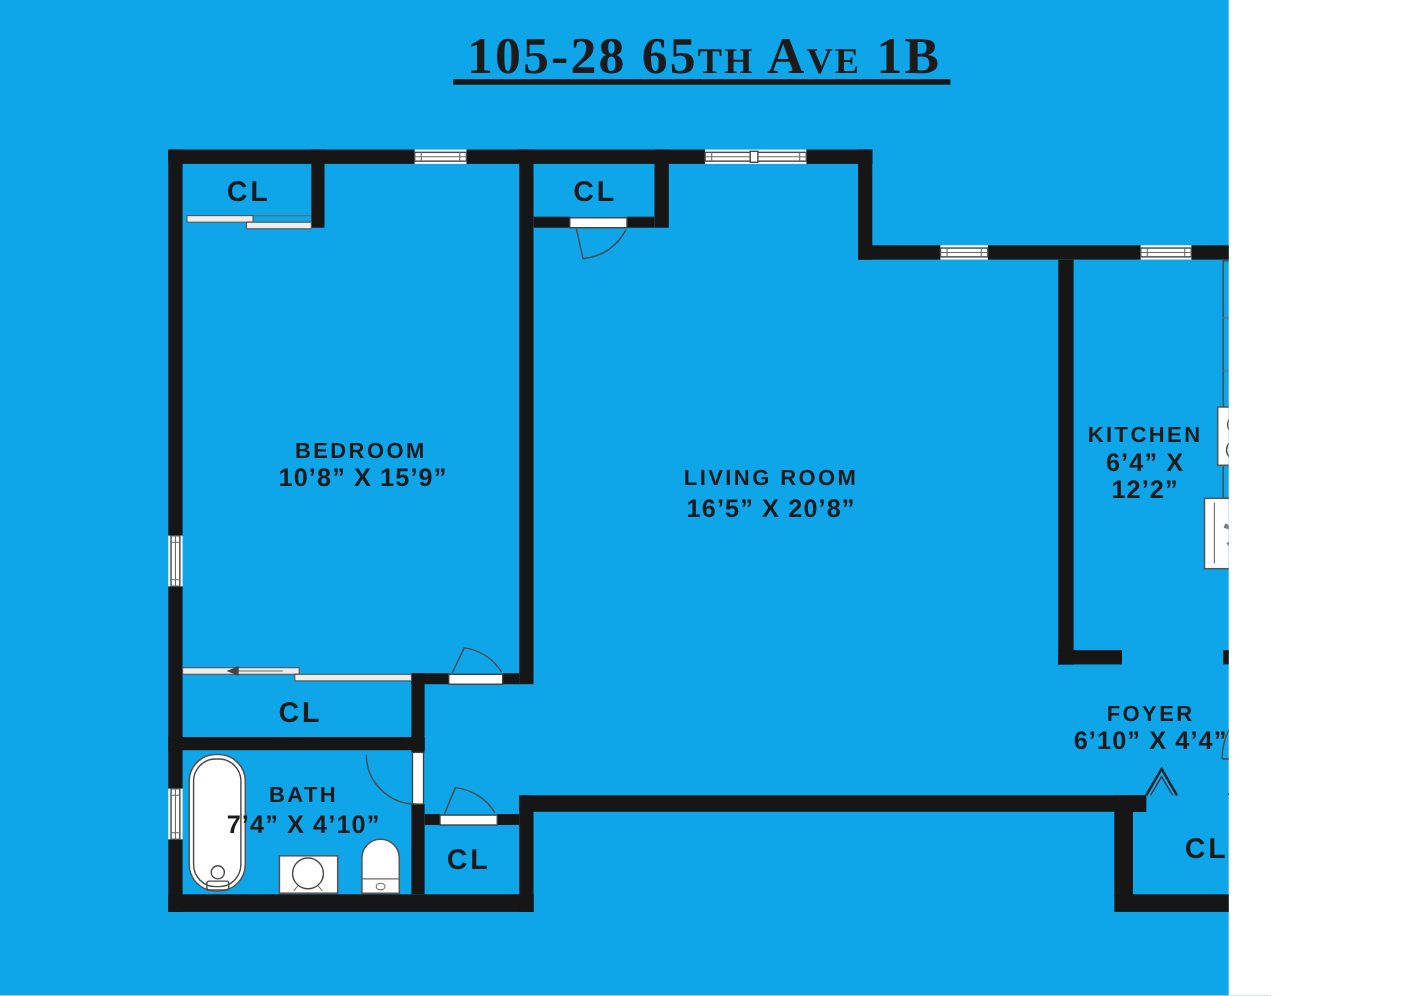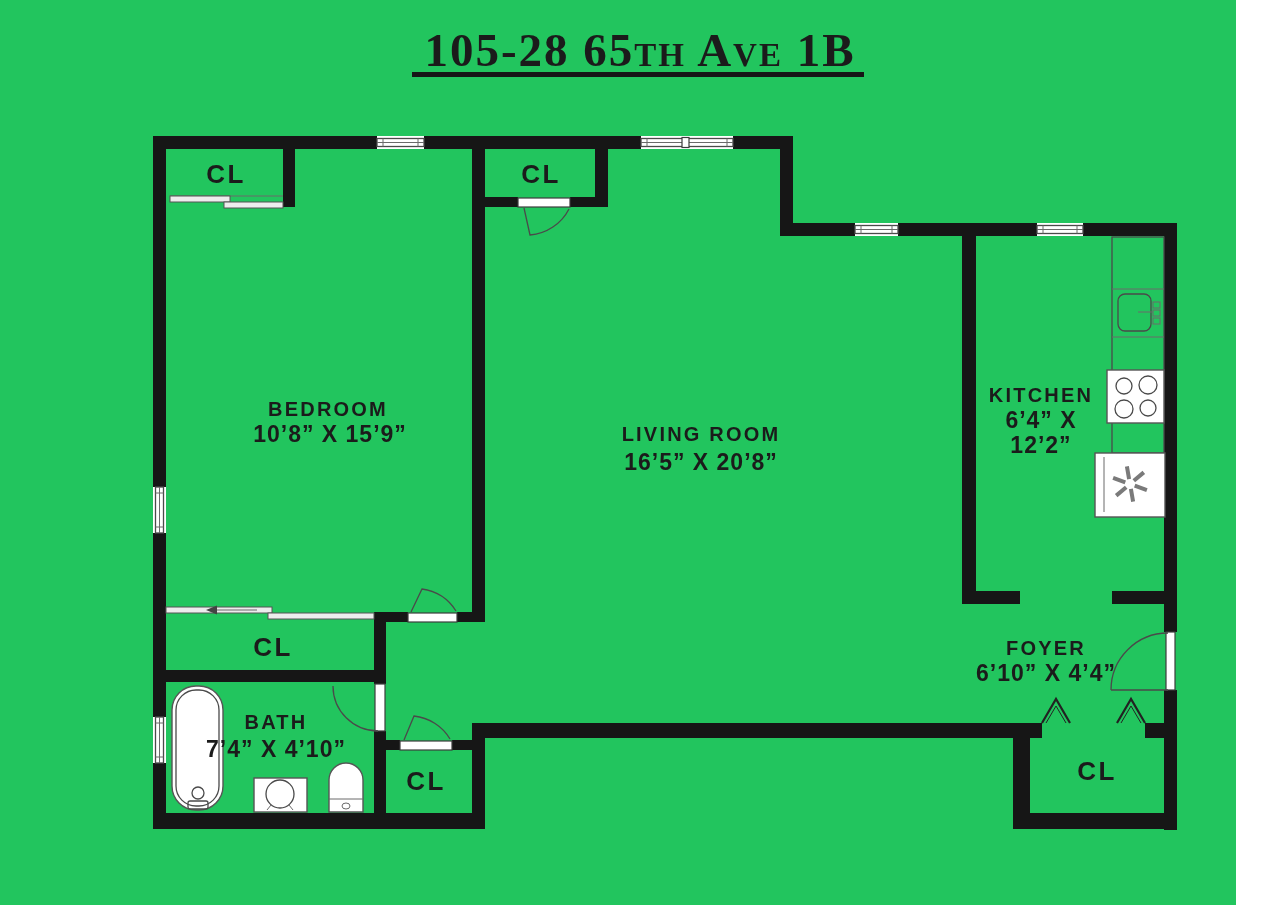--- a/index.html
+++ b/index.html
@@ -1,16 +1,16 @@
 <!DOCTYPE html>
 <html><head>
 <meta charset="utf-8">
 <style>
   html,body{margin:0;padding:0;background:#ffffff;}
-  .canvas{position:relative;width:1236px;height:905px;background:#22c55e;overflow:hidden;
+  .canvas{position:relative;width:1117px;height:905px;background:#0ea5e9;overflow:hidden;
           font-family:"Liberation Sans", sans-serif;}
   svg{display:block;}
   svg text{font-family:"Liberation Sans", sans-serif;font-weight:700;fill:#1b1b1b;}
   .title-text{font-family:"Liberation Serif", serif;font-weight:700;
               font-variant:small-caps;font-size:47px;letter-spacing:2px;}
   .room-name{font-size:20px;letter-spacing:2.2px;}
   .room-dims{font-size:23px;letter-spacing:1px;}
   .cl-label{font-size:26px;letter-spacing:2.5px;}
   .wall{fill:#161616;}
   .ln{fill:none;stroke:#4a4a4a;stroke-width:1.3px;}

